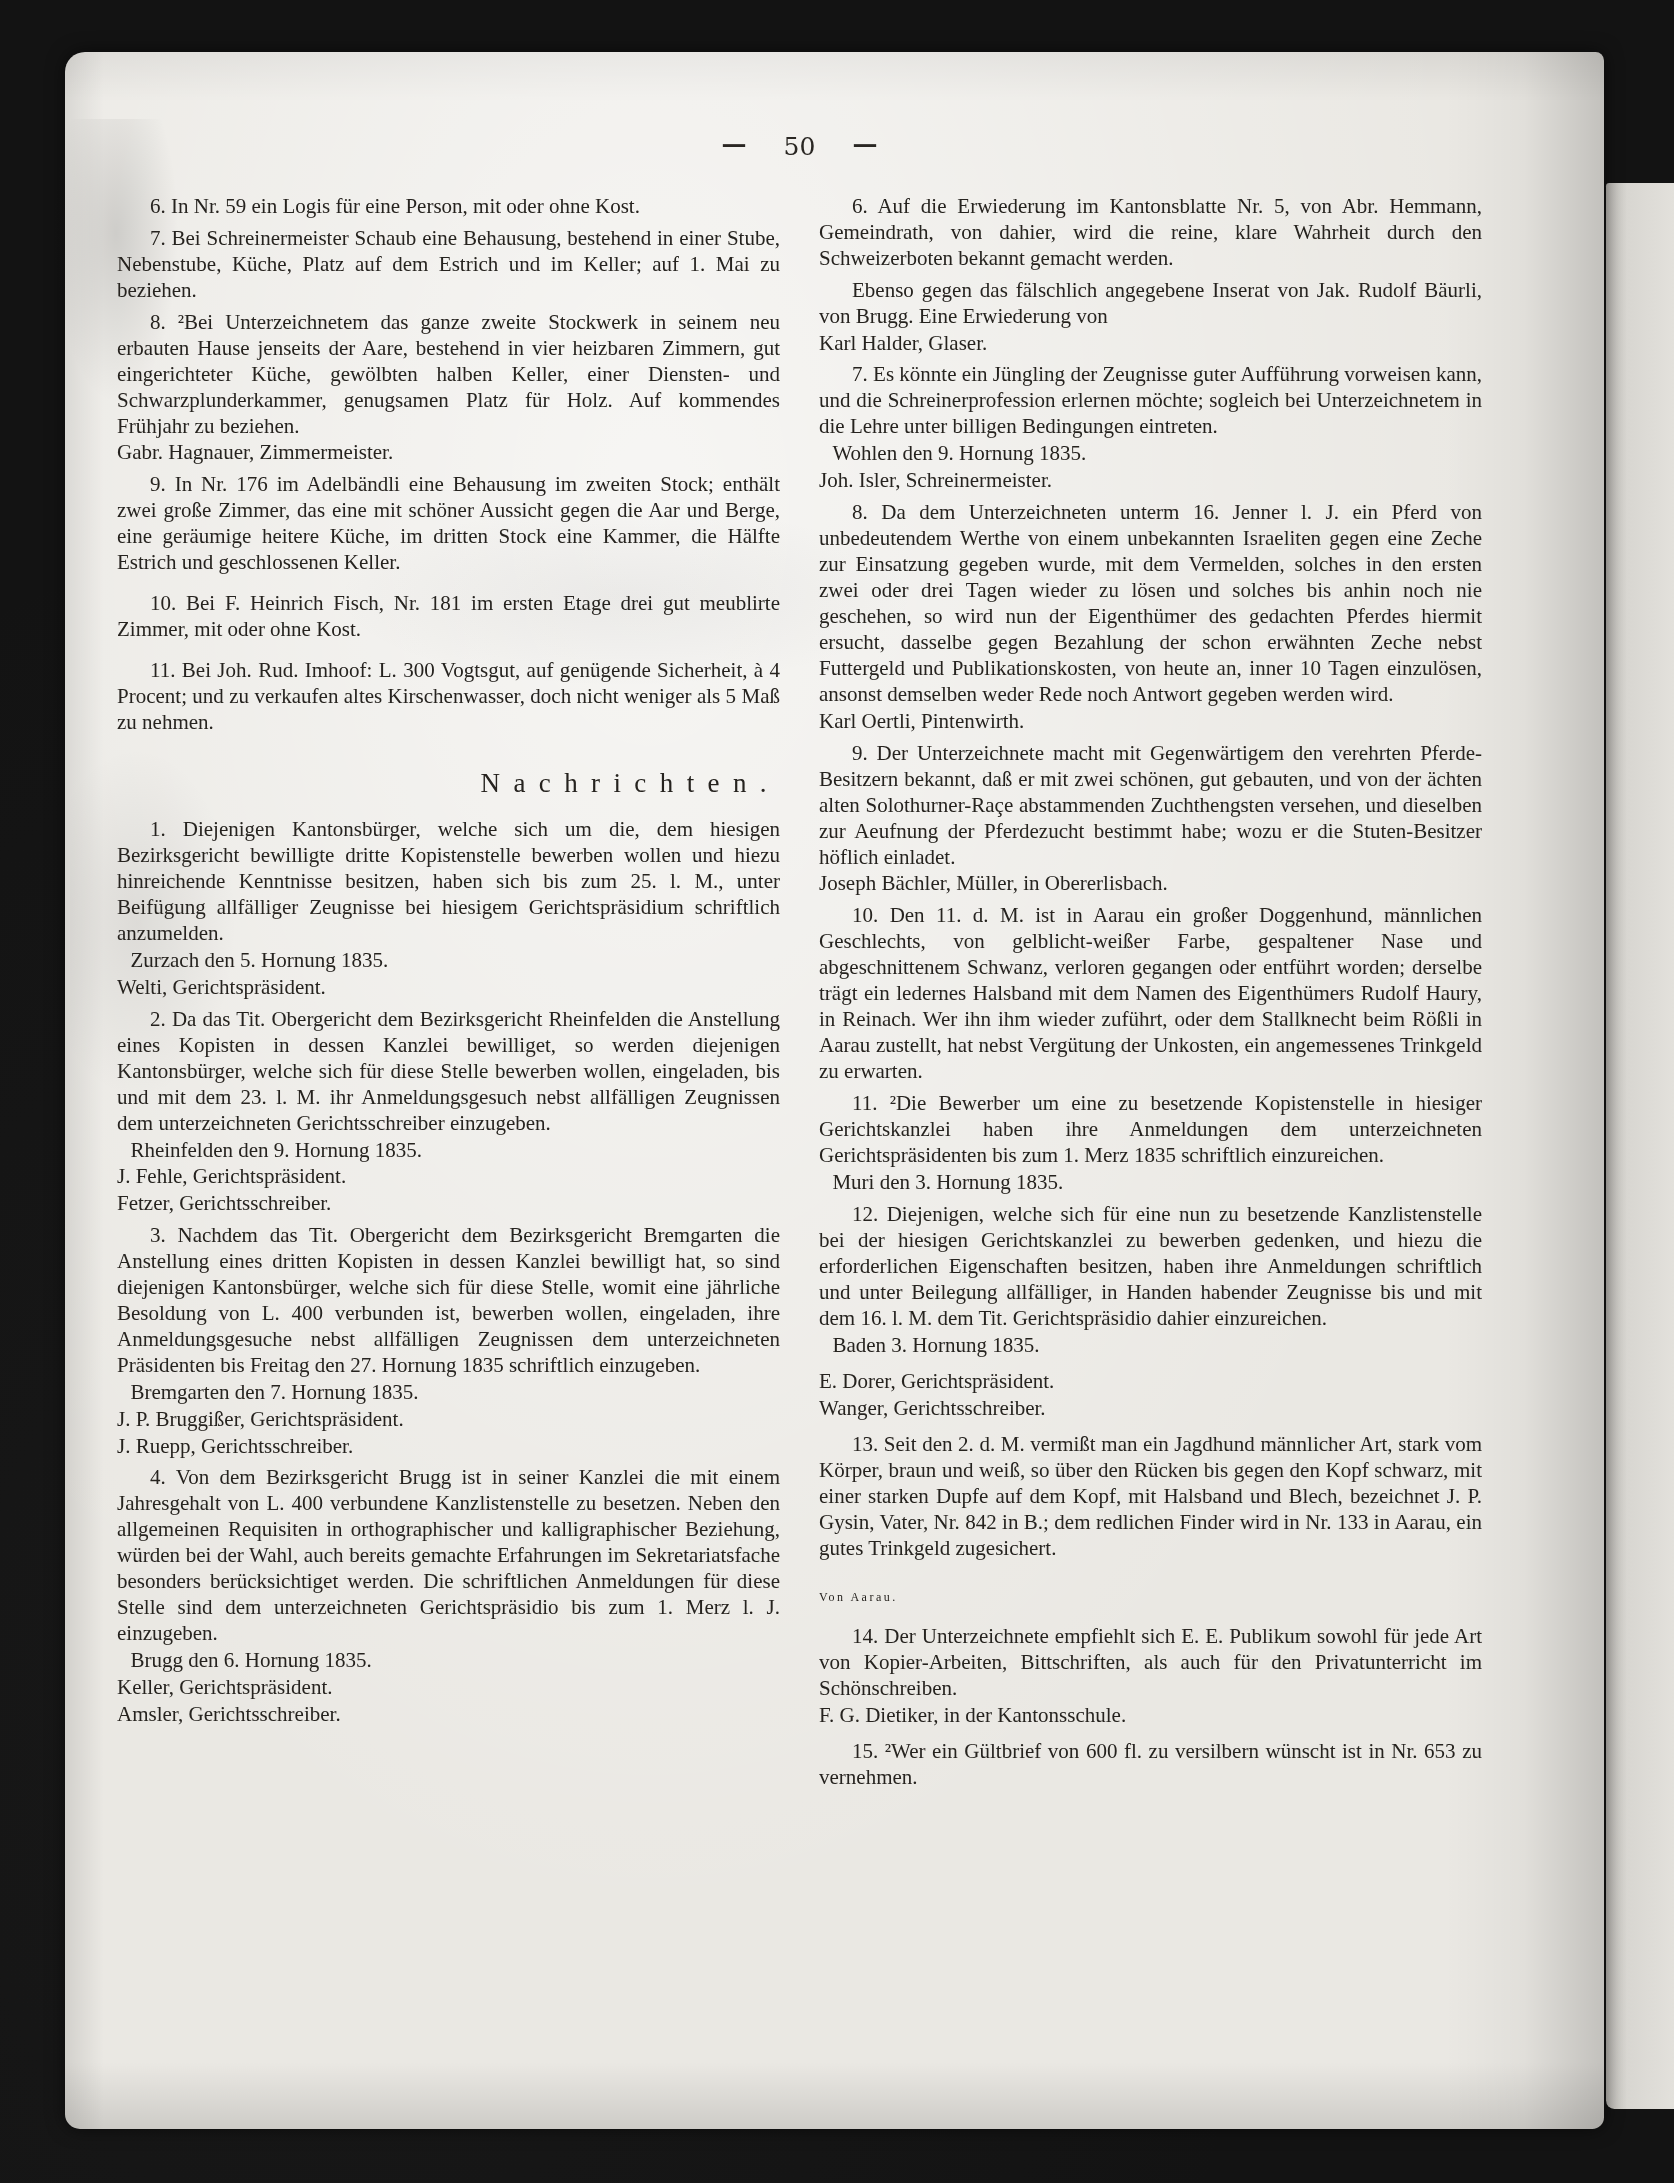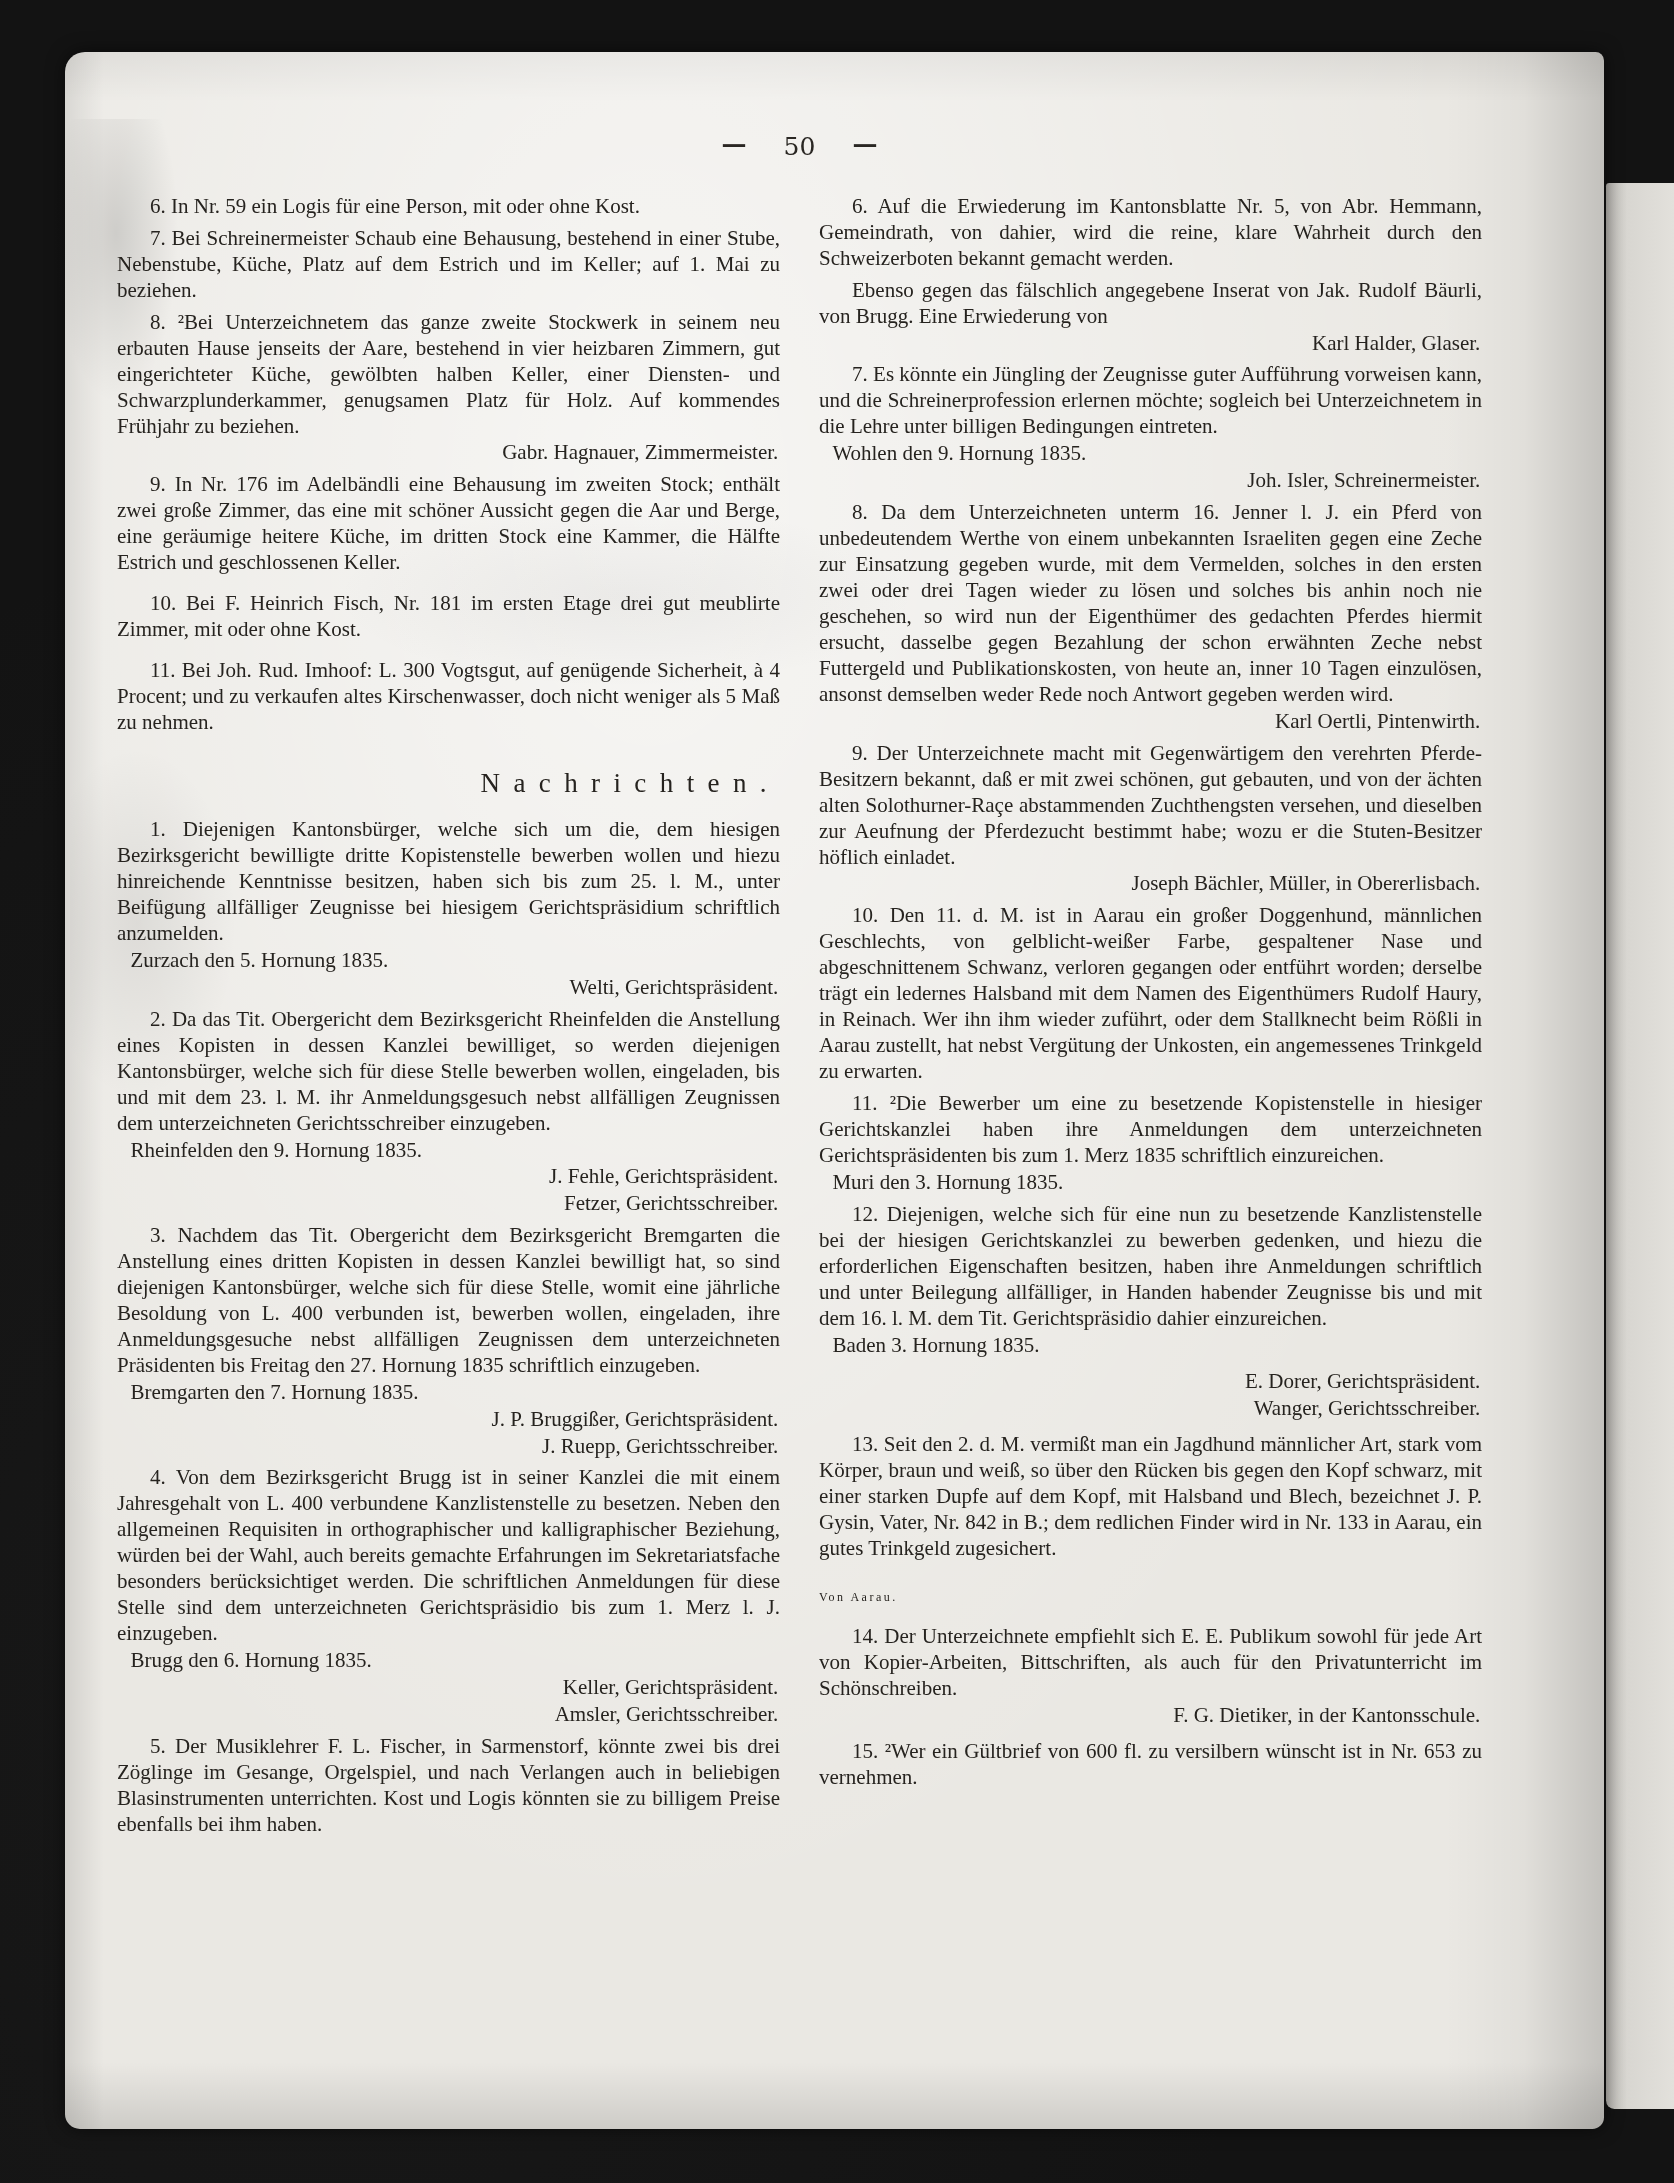--- a/index.html
+++ b/index.html
@@ -46,21 +46,21 @@
   .pageno{
     text-align:center;font-size:25px;line-height:30px;color:#2a2723;
     width:1365px;
   }
   .pageno .dash{display:inline-block;transform:translateY(-3.3px);margin:0 37px;font-weight:bold;}
   .cols{display:flex;gap:39px;margin-top:25px;}
   .col{width:663px;font-size:21px;line-height:26px;text-align:justify;}
   .col p{margin:0;font-family:Liberation Serif, serif;}
   .para{text-indent:33px;margin-top:5.9px !important;}
   .date{text-indent:13.4px;margin-top:0.8px !important;}
-  .sig{text-align:right;margin-top:0.8px !important;padding-right:1.7px;}
+  .sig{text-align:left;margin-top:0.8px !important;padding-right:1.7px;}
   .heading{
     text-align:right;text-indent:0;font-size:27px;letter-spacing:13.4px;
     margin:35px 0 20px !important;
   }
   .heading2{
     text-align:left;text-indent:0;font-size:12px;letter-spacing:2.5px;
     margin:23.4px 0 13.4px !important;
   }
   .g1{margin-top:15px !important;}
   .gs{margin-top:10px !important;}
@@ -101,21 +101,20 @@
         <p class="sig">J. Fehle, Gerichtspräsident.</p>
         <p class="sig">Fetzer, Gerichtsschreiber.</p>
         <p class="para">3. Nachdem das Tit. Obergericht dem Bezirksgericht Bremgarten die Anstellung eines dritten Kopisten in dessen Kanzlei bewilligt hat, so sind diejenigen Kantonsbürger, welche sich für diese Stelle, womit eine jährliche Besoldung von L. 400 verbunden ist, bewerben wollen, eingeladen, ihre Anmeldungsgesuche nebst allfälligen Zeugnissen dem unterzeichneten Präsidenten bis Freitag den 27. Hornung 1835 schriftlich einzugeben.</p>
         <p class="date">Bremgarten den 7. Hornung 1835.</p>
         <p class="sig">J. P. Bruggißer, Gerichtspräsident.</p>
         <p class="sig">J. Ruepp, Gerichtsschreiber.</p>
         <p class="para">4. Von dem Bezirksgericht Brugg ist in seiner Kanzlei die mit einem Jahresgehalt von L. 400 verbundene Kanzlistenstelle zu besetzen. Neben den allgemeinen Requisiten in orthographischer und kalligraphischer Beziehung, würden bei der Wahl, auch bereits gemachte Erfahrungen im Sekretariatsfache besonders berücksichtiget werden. Die schriftlichen Anmeldungen für diese Stelle sind dem unterzeichneten Gerichtspräsidio bis zum 1. Merz l. J. einzugeben.</p>
         <p class="date">Brugg den 6. Hornung 1835.</p>
         <p class="sig">Keller, Gerichtspräsident.</p>
         <p class="sig">Amsler, Gerichtsschreiber.</p>
-        <p class="para">5. Der Musiklehrer F. L. Fischer, in Sarmenstorf, könnte zwei bis drei Zöglinge im Gesange, Orgelspiel, und nach Verlangen auch in beliebigen Blasinstrumenten unterrichten. Kost und Logis könnten sie zu billigem Preise ebenfalls bei ihm haben.</p>
       </div>
 
       <div class="col">
         <p class="para">6. Auf die Erwiederung im Kantonsblatte Nr. 5, von Abr. Hemmann, Gemeindrath, von dahier, wird die reine, klare Wahrheit durch den Schweizerboten bekannt gemacht werden.</p>
         <p class="para">Ebenso gegen das fälschlich angegebene Inserat von Jak. Rudolf Bäurli, von Brugg. Eine Erwiederung von</p>
         <p class="sig">Karl Halder, Glaser.</p>
         <p class="para">7. Es könnte ein Jüngling der Zeugnisse guter Aufführung vorweisen kann, und die Schreinerprofession erlernen möchte; sogleich bei Unterzeichnetem in die Lehre unter billigen Bedingungen eintreten.</p>
         <p class="date">Wohlen den 9. Hornung 1835.</p>
         <p class="sig">Joh. Isler, Schreinermeister.</p>
         <p class="para">8. Da dem Unterzeichneten unterm 16. Jenner l. J. ein Pferd von unbedeutendem Werthe von einem unbekannten Israeliten gegen eine Zeche zur Einsatzung gegeben wurde, mit dem Vermelden, solches in den ersten zwei oder drei Tagen wieder zu lösen und solches bis anhin noch nie geschehen, so wird nun der Eigenthümer des gedachten Pferdes hiermit ersucht, dasselbe gegen Bezahlung der schon erwähnten Zeche nebst Futtergeld und Publikationskosten, von heute an, inner 10 Tagen einzulösen, ansonst demselben weder Rede noch Antwort gegeben werden wird.</p>

